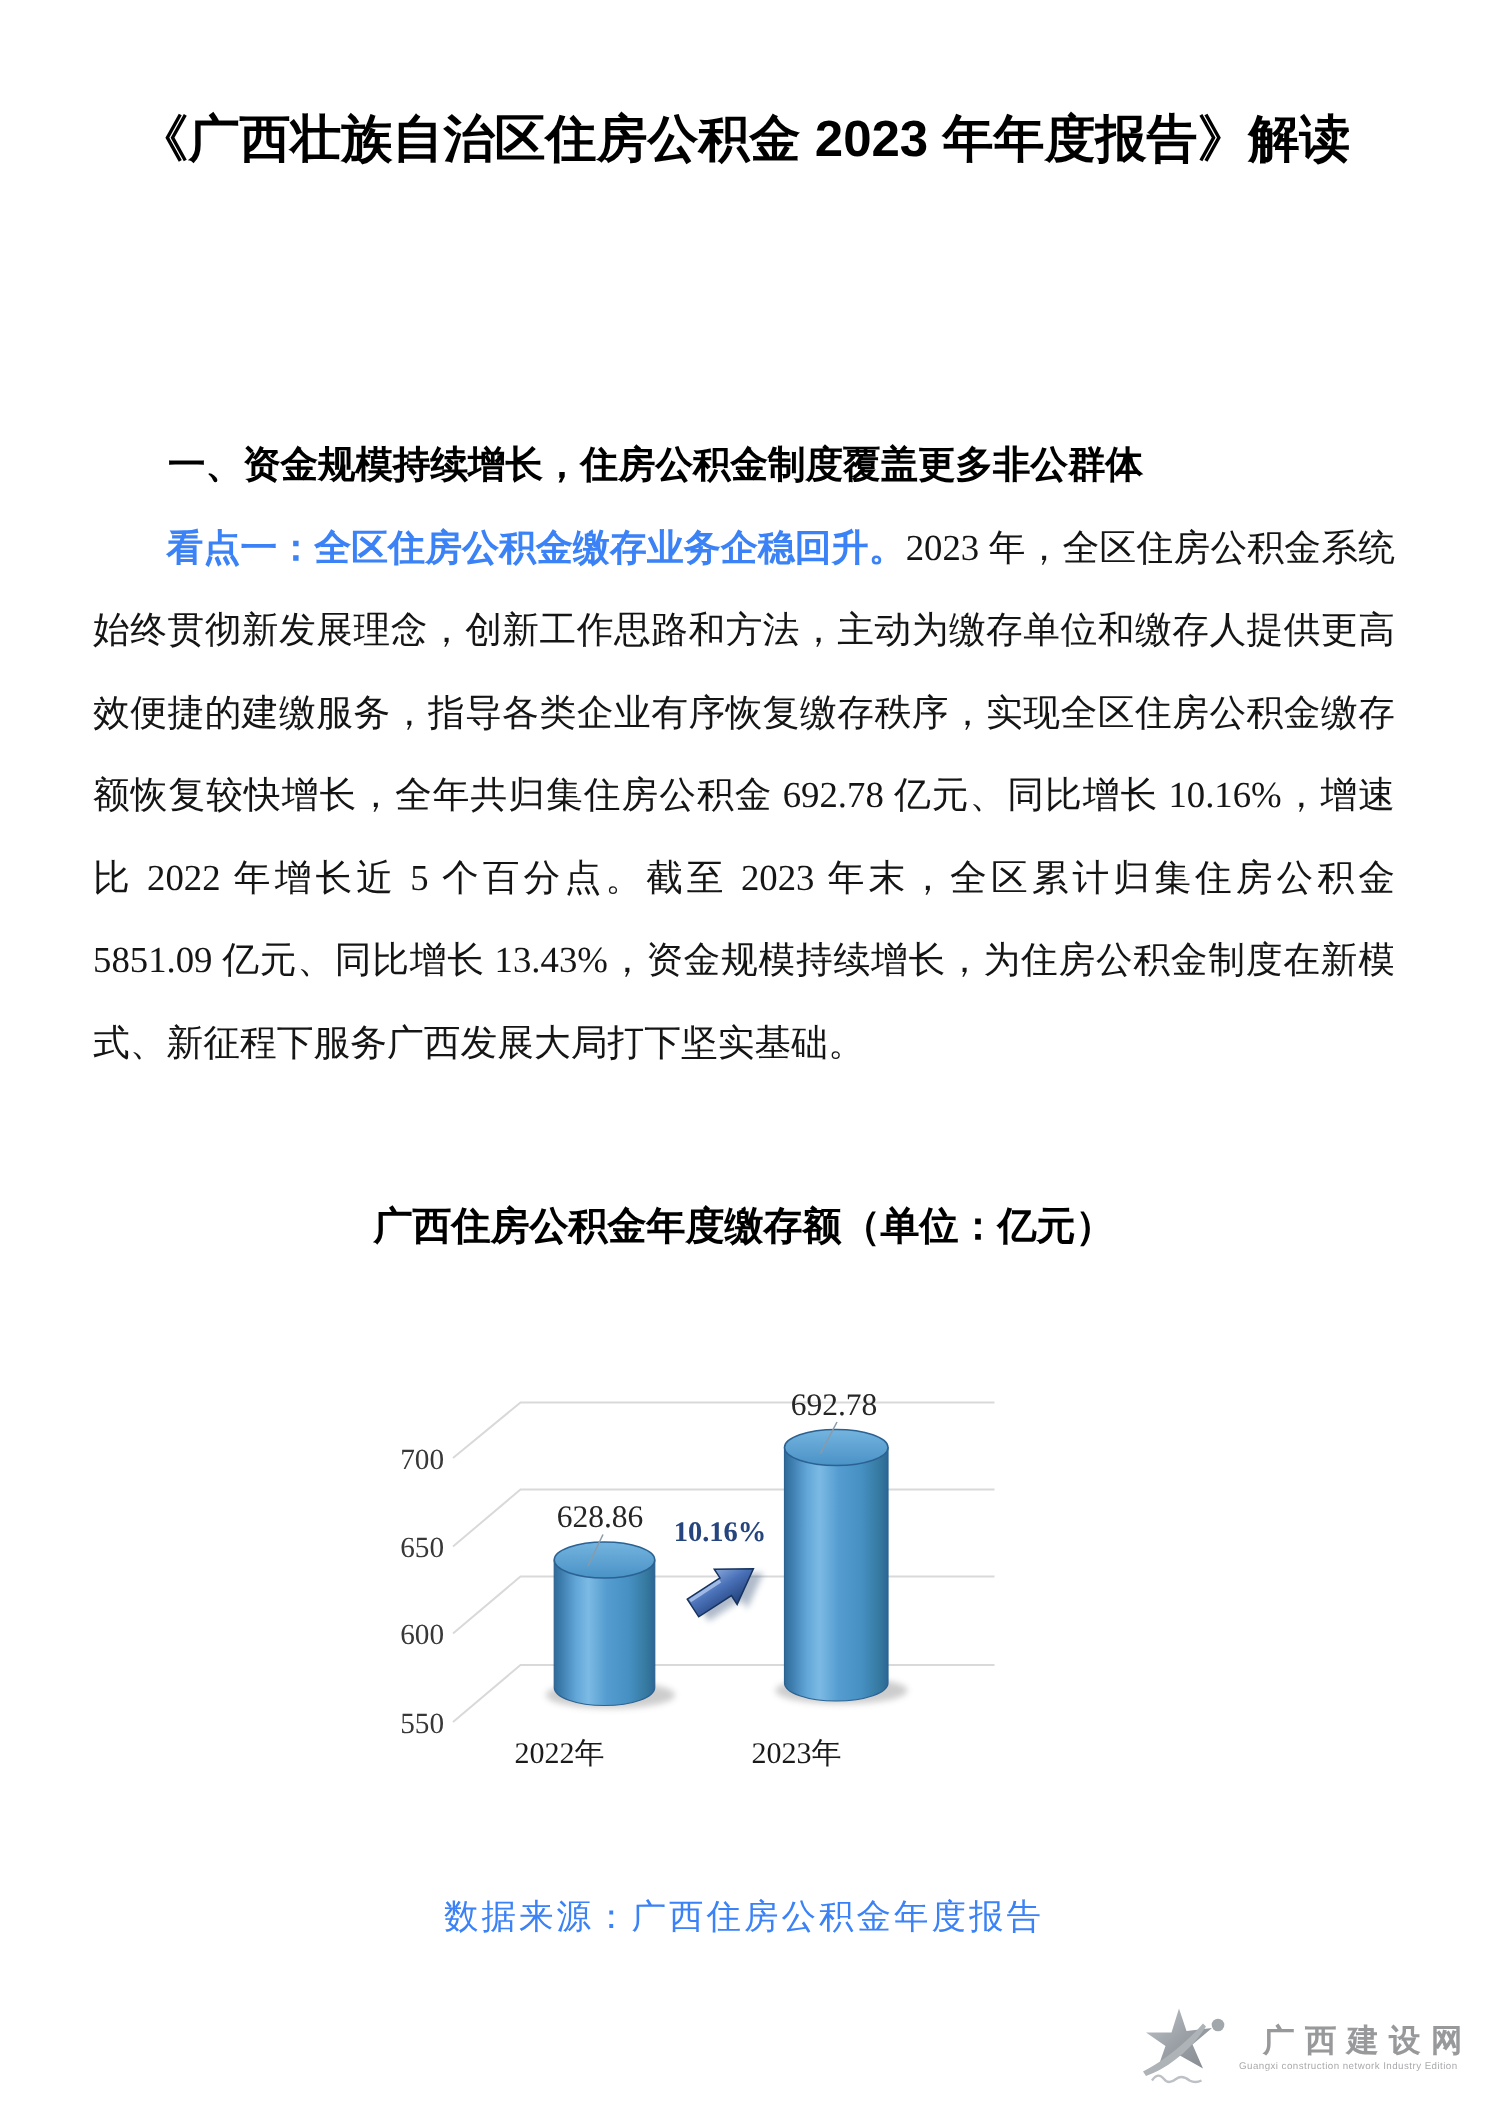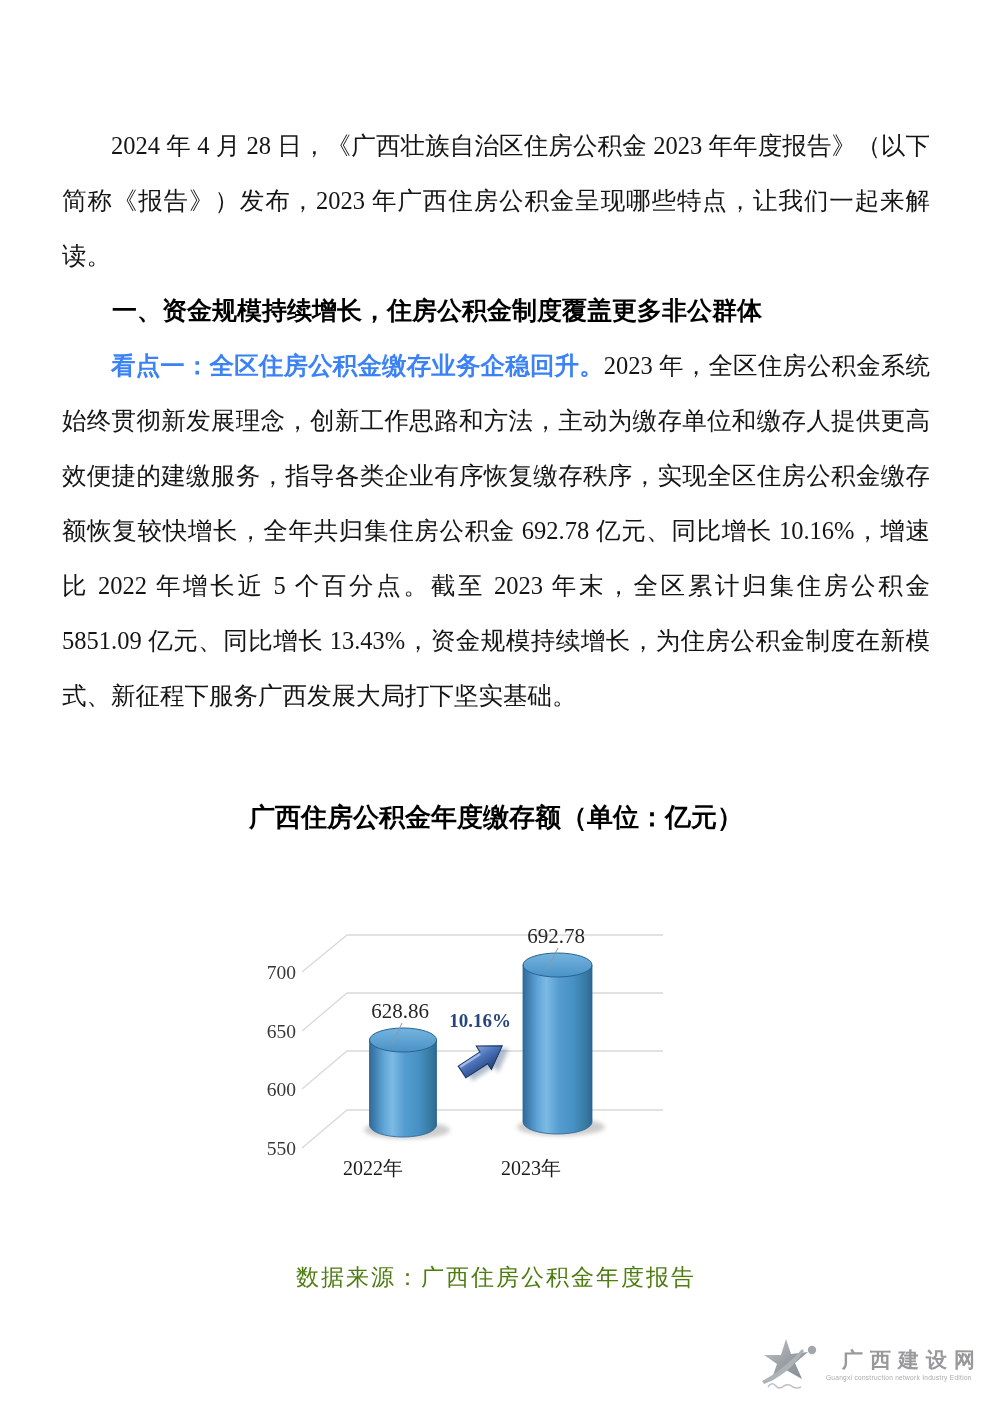--- a/index.html
+++ b/index.html
@@ -49,21 +49,21 @@
   .chart-box text{
     font-family:"Liberation Serif","DejaVu Serif",serif;
   }
   .tick-label{font-size:19.5px;fill:#383838;}
   .bar-value{font-size:21px;fill:#262626;}
   .cat-label{font-size:20px;fill:#1a1a1a;}
   .growth-label{font-size:19px;font-weight:bold;fill:#26457e;}
   .data-source{
     position:absolute;top:1262px;left:0;width:992px;
     text-align:center;font-size:23px;letter-spacing:2px;
-    color:#4d7c0f;margin:0;
+    color:#3b82f6;margin:0;
   }
   .footer-logo{
     position:absolute;right:10px;bottom:10px;
     display:flex;align-items:center;gap:6px;
   }
   .logo-text{display:flex;flex-direction:column;line-height:1.1;}
   .logo-cn{
     font-family:"Liberation Serif","DejaVu Serif",serif;
     font-weight:bold;font-size:21px;letter-spacing:7px;
     color:#98999b;white-space:nowrap;margin-left:16px;
@@ -72,22 +72,22 @@
     font-family:"Liberation Sans","DejaVu Sans",sans-serif;
     font-size:6.5px;color:#a9aaac;letter-spacing:.3px;
     margin-top:2px;white-space:nowrap;
   }
 </style>
 </head>
 <body>
 
 <div class="page">
 
+  <h1 class="doc-title">《广西壮族自治区住房公积金 2023 年年度报告》解读</h1>
 
-  <p class="body-text indent p1">2024 年 4 月 28 日，《广西壮族自治区住房公积金 2023 年年度报告》（以下简称《报告》）发布，2023 年广西住房公积金呈现哪些特点，让我们一起来解读。</p>
 
   <h2 class="section-heading">一、资金规模持续增长，住房公积金制度覆盖更多非公群体</h2>
 
   <p class="body-text indent p2"><span class="lead">看点一：全区住房公积金缴存业务企稳回升。</span><span>2023 年，全区住房公积金系统始终贯彻新发展理念，创新工作思路和方法，主动为缴存单位和缴存人提供更高效便捷的建缴服务，指导各类企业有序恢复缴存秩序，实现全区住房公积金缴存额恢复较快增长，全年共归集住房公积金 692.78 亿元、同比增长 10.16%，增速比 2022 年增长近 5 个百分点。截至 2023 年末，全区累计归集住房公积金 5851.09 亿元、同比增长 13.43%，资金规模持续增长，为住房公积金制度在新模式、新征程下服务广西发展大局打下坚实基础。</span></p>
 
   <p class="chart-title">广西住房公积金年度缴存额（单位：亿元）</p>
 
   <div class="chart-box">
     <svg width="560" height="310" viewBox="0 0 560 310">
       <defs>

